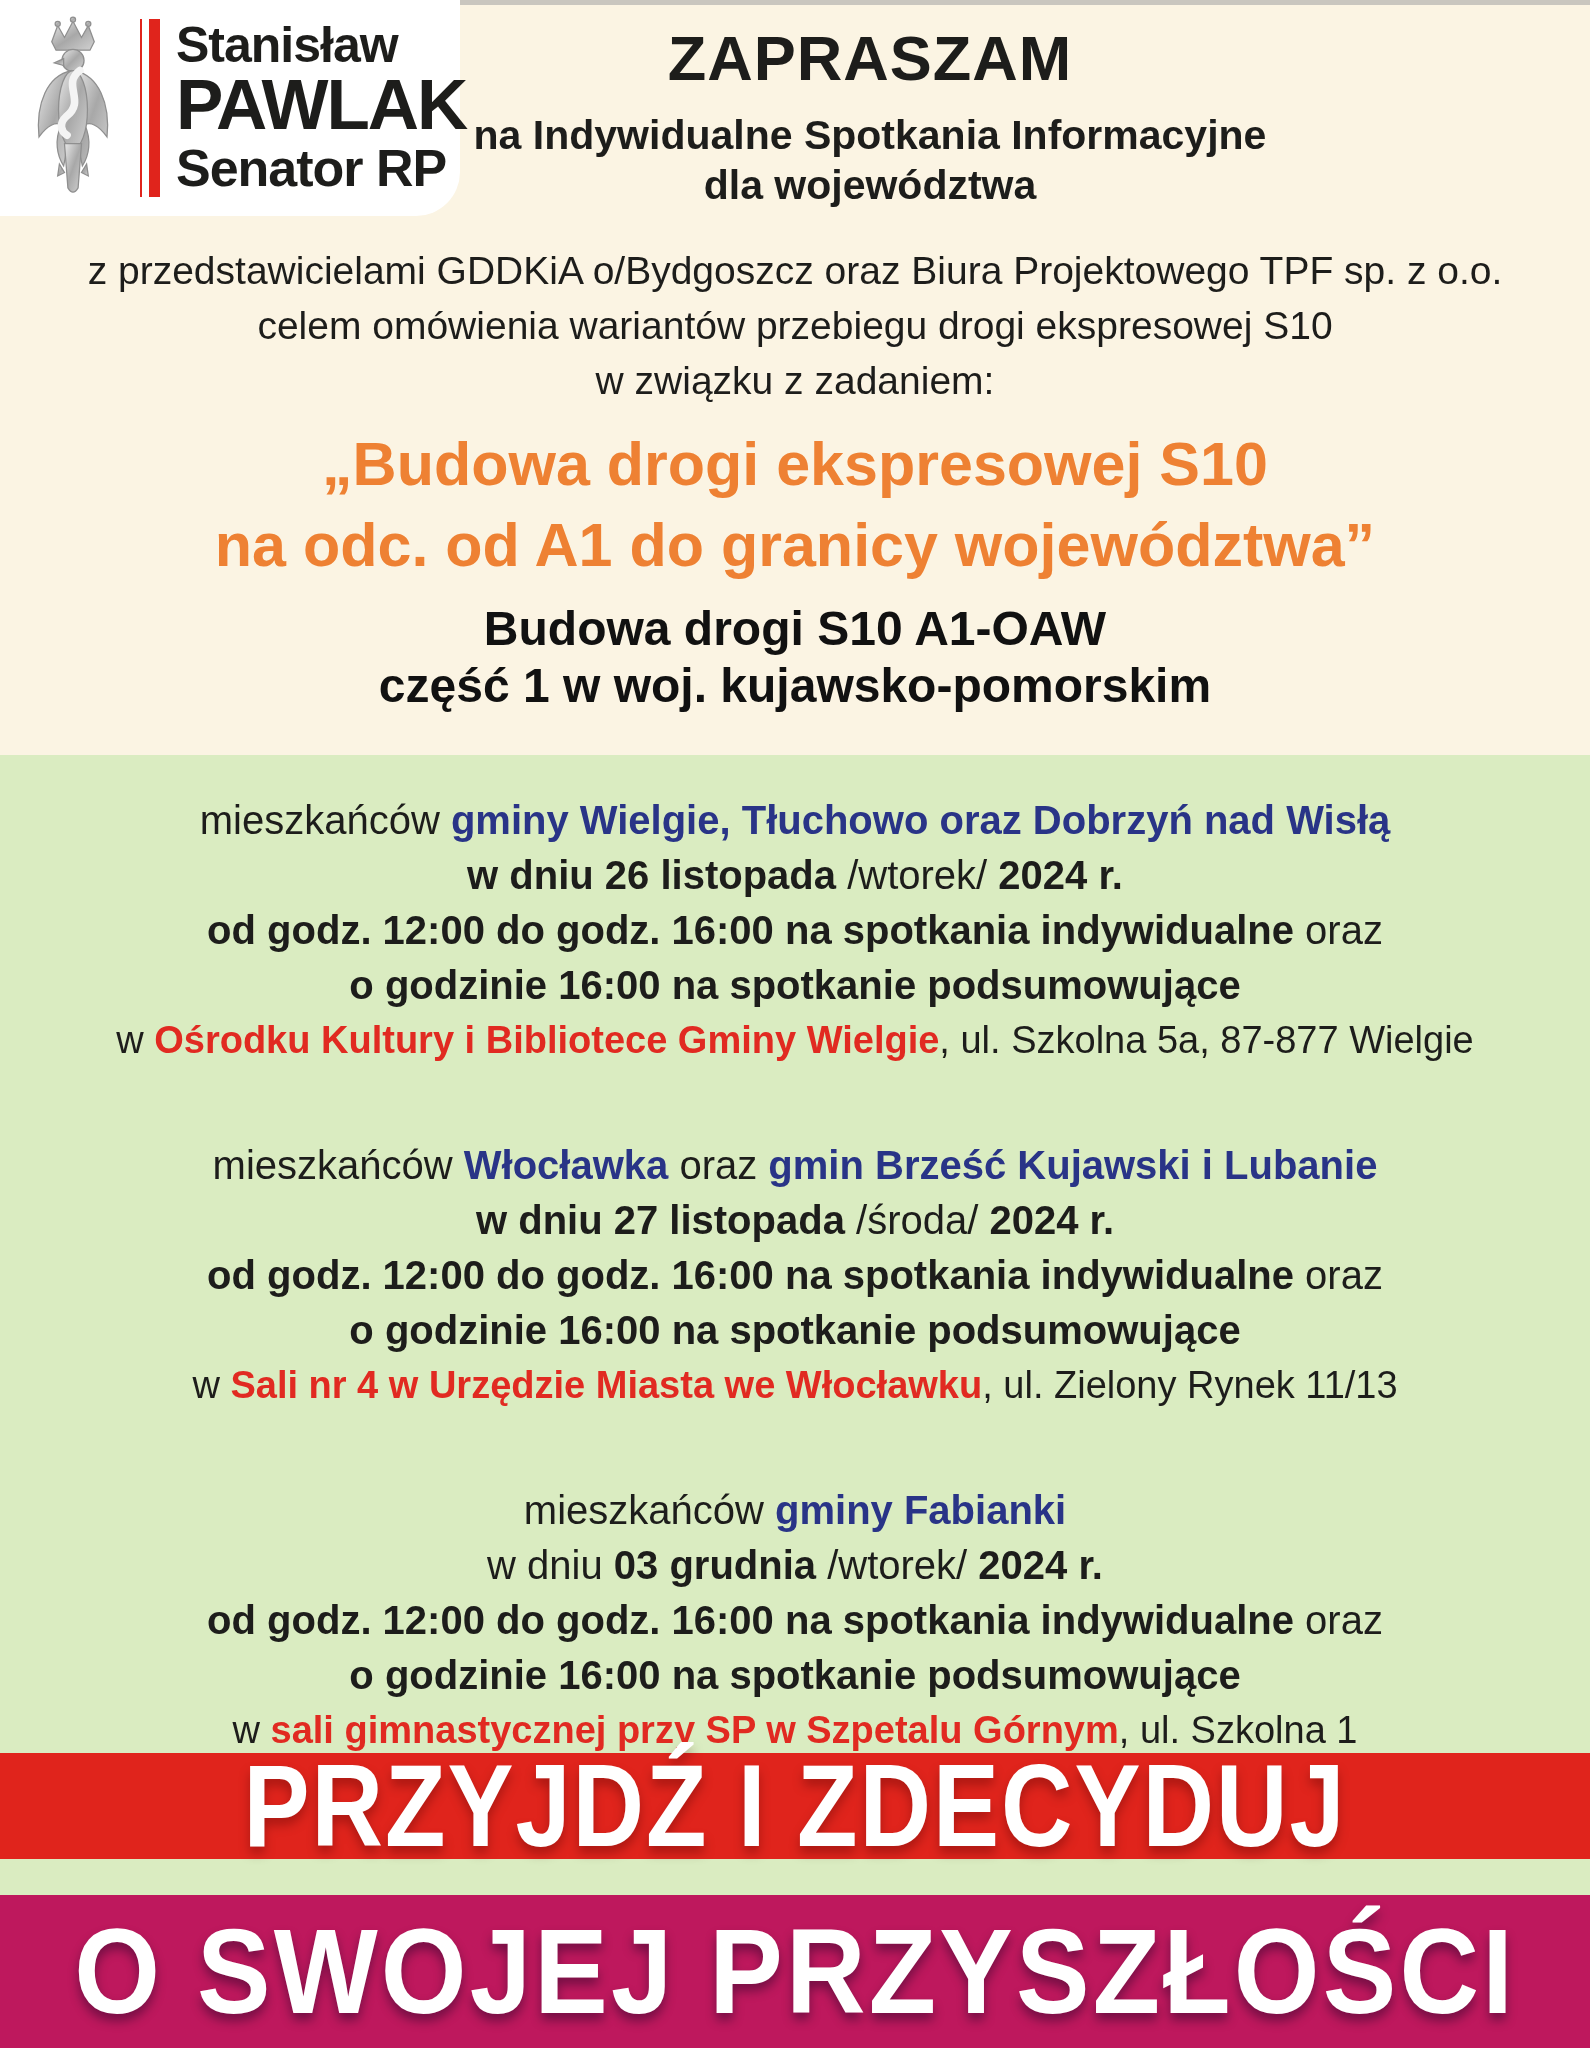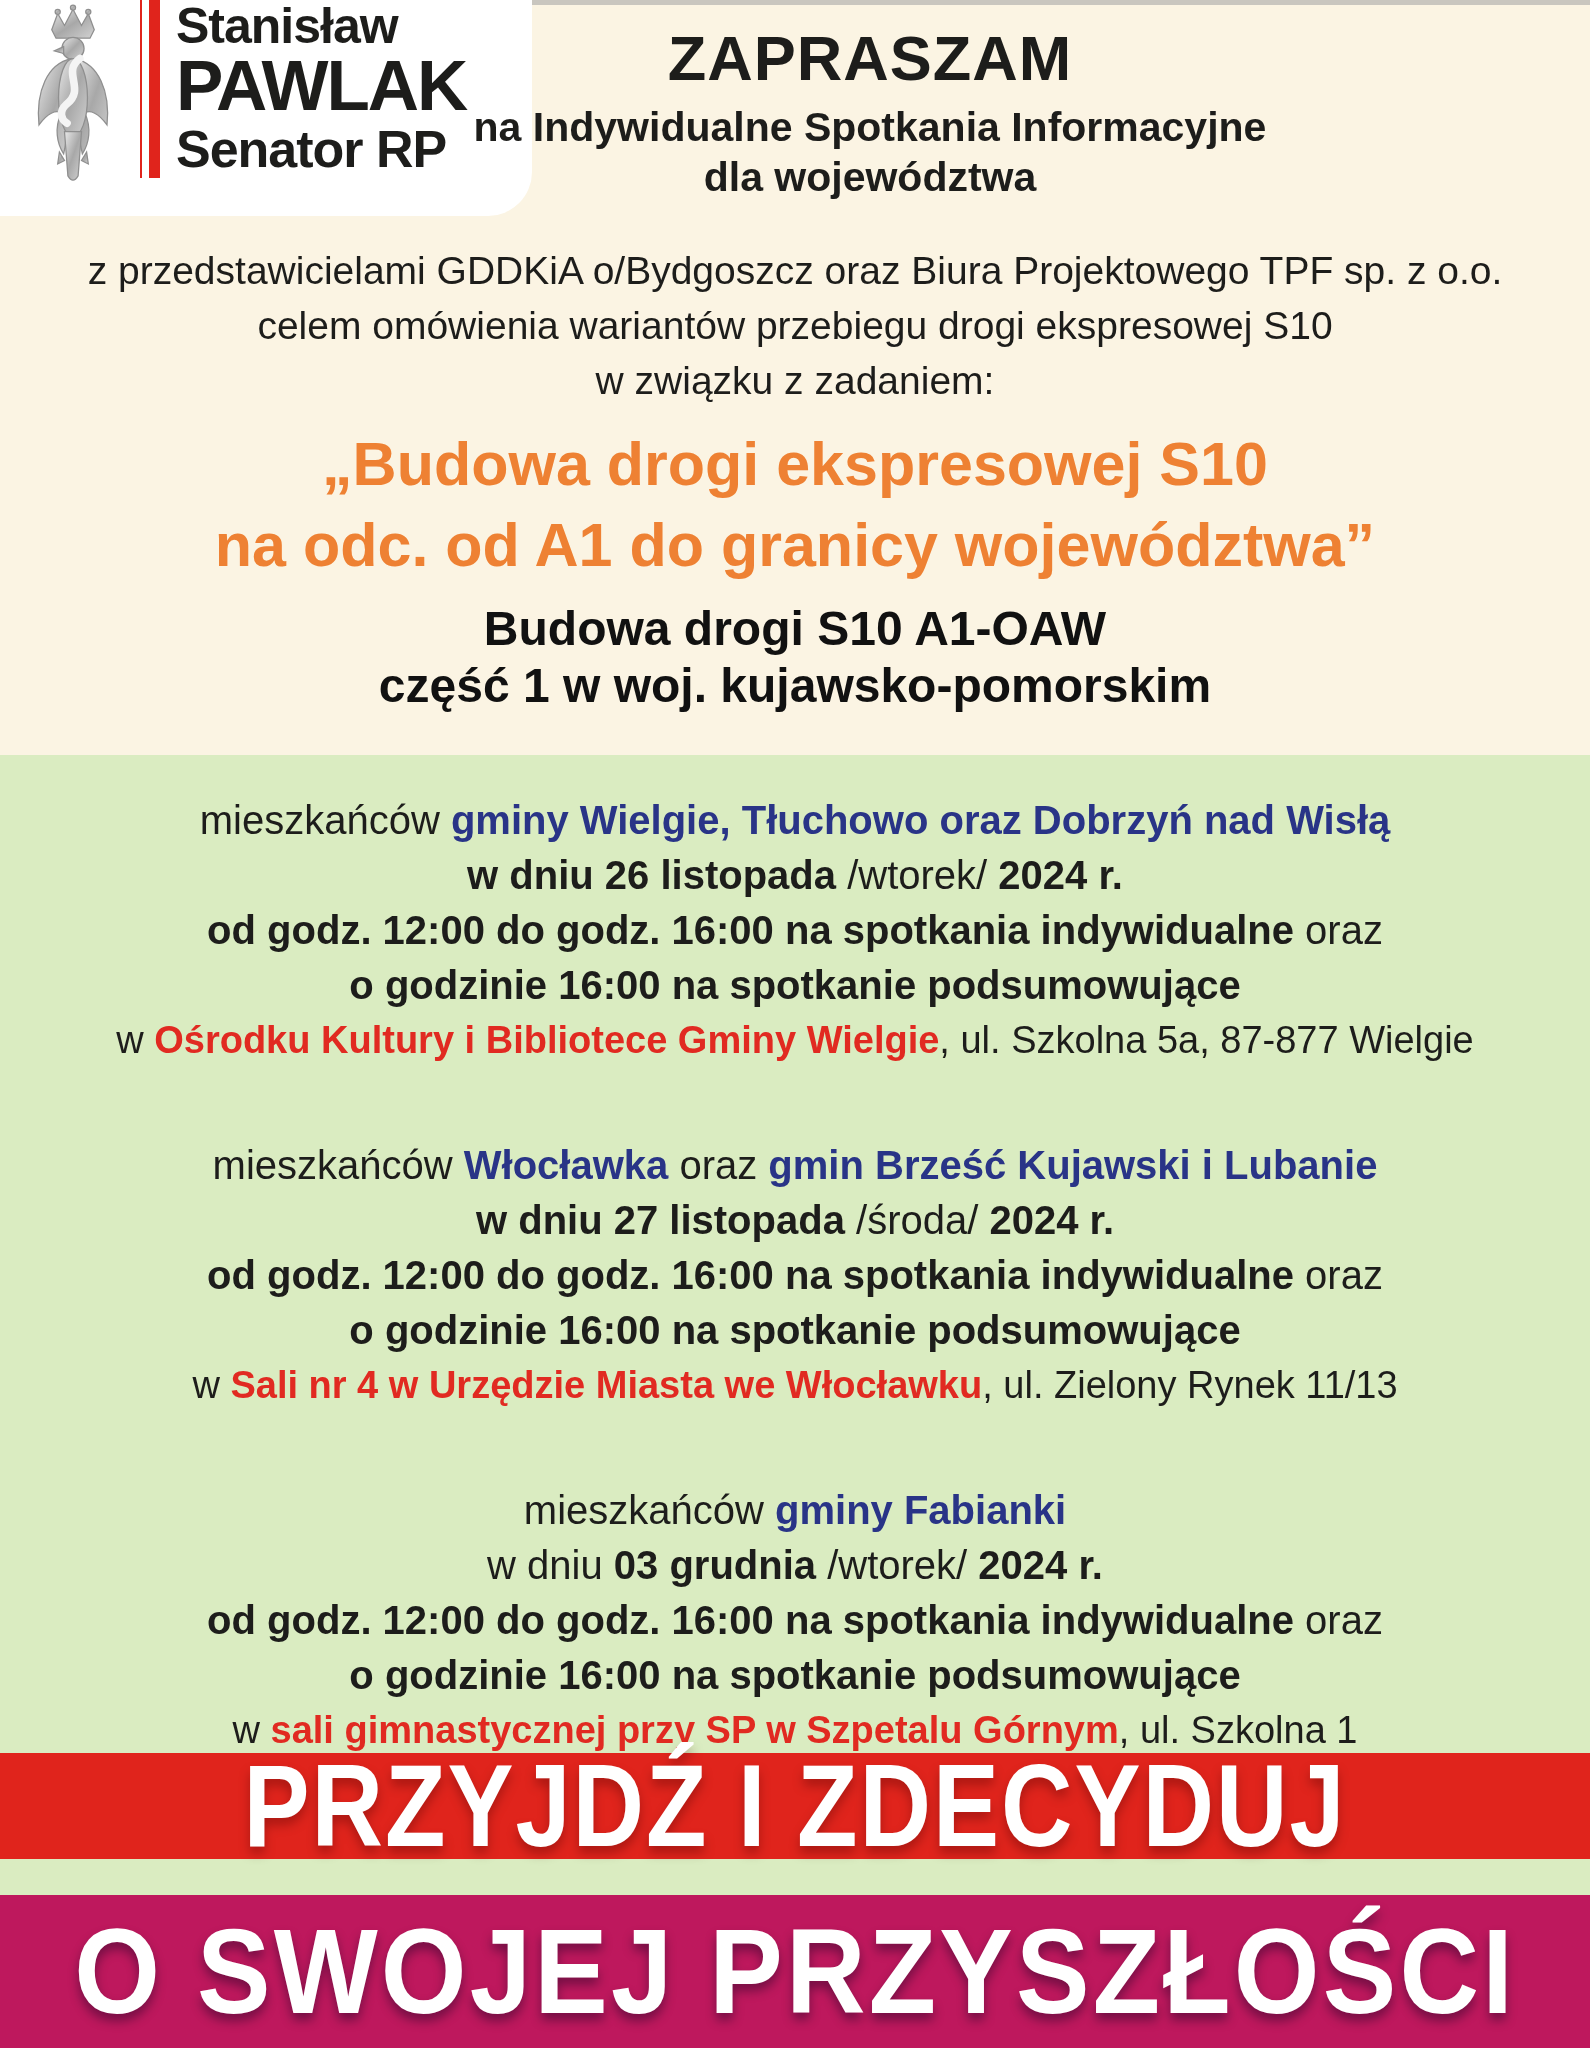--- a/index.html
+++ b/index.html
@@ -6,39 +6,39 @@
   .poster{
     position:relative;width:1590px;height:2048px;margin:0 auto;
     background:#fbf4e3;overflow:hidden;
     font-family:"Liberation Sans","DejaVu Sans",sans-serif;
     color:#1d1d1b;
   }
   .top-hairline{position:absolute;top:0;left:0;right:0;height:5px;background:#c9c6bf;}
 
   
   .logo-box{
-    position:absolute;top:0;left:0;width:532px;height:216px;
+    position:absolute;top:0;left:0;width:460px;height:216px;
     background:#ffffff;border-radius:0 0 44px 0;
-    display:flex;align-items:flex-start;
+    display:flex;align-items:center;
   }
   .eagle{width:102px;height:192px;margin-left:22px;flex:0 0 auto;}
   .flag-stripe{
     width:20px;height:178px;margin-left:16px;flex:0 0 auto;
     background:linear-gradient(to right,#e0241c 0 12%,#ffffff 12% 46%,#e0241c 46% 100%);
   }
   .name-block{margin-left:16px;line-height:1;}
   .first-name{font-size:50px;font-weight:700;line-height:52px;letter-spacing:-1px;}
   .last-name{font-size:71px;font-weight:800;line-height:68px;letter-spacing:-2px;}
   .senator-title{font-size:52px;font-weight:700;line-height:58px;letter-spacing:-1px;}
 
   
   .invite-head{position:absolute;top:22px;left:150px;right:0;text-align:center;}
   .zapraszam{font-size:63px;font-weight:800;letter-spacing:1px;}
   .invite-sub{font-size:41px;font-weight:700;line-height:50px;}
-  .invite-sub.first{margin-top:8px;}
+  .invite-sub.first{margin-top:16px;}
 
   
   .intro{position:absolute;top:243px;left:0;right:0;text-align:center;
          font-size:39px;line-height:55px;font-weight:400;}
 
   
   .orange-title{position:absolute;top:424px;left:0;right:0;text-align:center;
         font-size:61px;font-weight:700;line-height:81px;color:#ee8133;}
   .sub-title{position:absolute;top:600px;left:0;right:0;text-align:center;
         font-size:48px;font-weight:700;line-height:57px;color:#111;}

